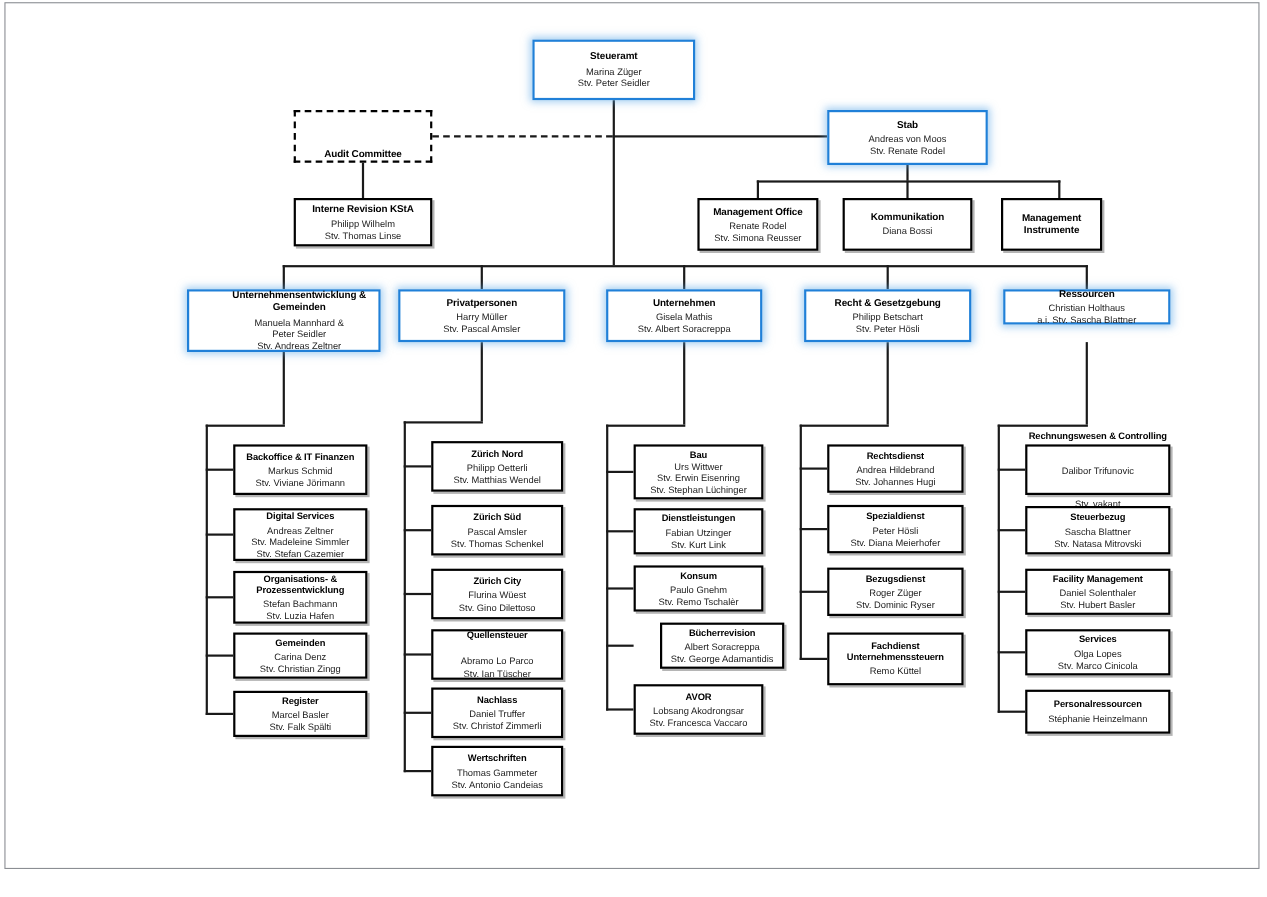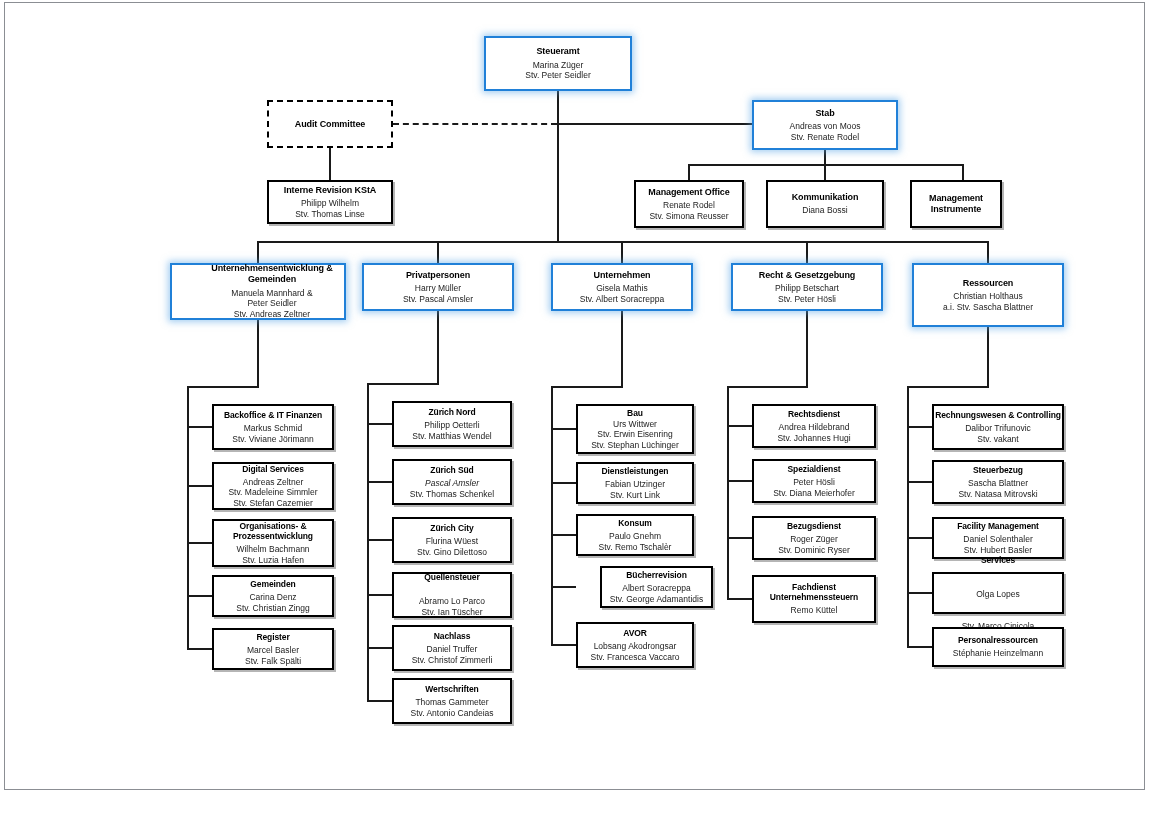--- a/index.html
+++ b/index.html
@@ -82,21 +82,21 @@
 <body>
 
 <div id="page">
   <div id="page-frame"></div>
   <div id="canvas">
       <div class="box blue" style="left: 484px; top: 36px; width: 148px; height: 55px;">
         <div class="title fs9">Steueramt</div>
         <div class="person fs85" style="margin-top: 3px;">Marina Züger</div>
         <div class="person fs85">Stv. Peter Seidler</div>
       </div>
-      <div class="box dashed" style="left: 267px; top: 100px; width: 126px; height: 48px;">
+      <div class="box dashed" style="left: 267px; top: 100px; width: 126px; height: 48px; justify-content: flex-end;">
         <div class="title fs9">Audit Committee</div>
       </div>
       <div class="box blue" style="left: 752px; top: 100px; width: 146px; height: 50px;">
         <div class="title fs9">Stab</div>
         <div class="person fs85" style="margin-top: 3px;">Andreas von Moos</div>
         <div class="person fs85">Stv. Renate Rodel</div>
       </div>
       <div class="ln lnv" style="left: 557px; top: 91px; height: 150px;"></div>
       <div class="dash-h" style="left: 393px; top: 123px; width: 164px;"></div>
       <div class="ln lnh" style="left: 557px; top: 123px; width: 195px;"></div>
@@ -143,21 +143,21 @@
       <div class="ln lnh" style="left: 187px; top: 485px; width: 25px;"></div>
       <div class="box black" style="left: 212px; top: 462px; width: 122px; height: 48px;">
         <div class="title fs85">Digital Services</div>
         <div class="person fs85" style="margin-top: 3px;">Andreas Zeltner</div>
         <div class="person fs85">Stv. Madeleine Simmler</div>
         <div class="person fs85">Stv. Stefan Cazemier</div>
       </div>
       <div class="ln lnh" style="left: 187px; top: 542px; width: 25px;"></div>
       <div class="box black" style="left: 212px; top: 519px; width: 122px; height: 48px;">
         <div class="title fs85">Organisations- &amp; Prozessentwicklung</div>
-        <div class="person fs85" style="margin-top: 3px;">Wilhelm Bachmann</div>
+        <div class="person fs85" style="margin-top: 3px;">Stefan Bachmann</div>
         <div class="person fs85">Stv. Luzia Hafen</div>
       </div>
       <div class="ln lnh" style="left: 187px; top: 595px; width: 25px;"></div>
       <div class="box black" style="left: 212px; top: 575px; width: 122px; height: 42px;">
         <div class="title fs85">Gemeinden</div>
         <div class="person fs85" style="margin-top: 3px;">Carina Denz</div>
         <div class="person fs85">Stv. Christian Zingg</div>
       </div>
       <div class="ln lnh" style="left: 187px; top: 648px; width: 25px;"></div>
       <div class="box black" style="left: 212px; top: 628px; width: 122px; height: 42px;">
@@ -176,21 +176,21 @@
       <div class="ln lnv" style="left: 367px; top: 383px; height: 319px;"></div>
       <div class="ln lnh" style="left: 367px; top: 423px; width: 25px;"></div>
       <div class="box black" style="left: 392px; top: 401px; width: 120px; height: 46px;">
         <div class="title fs85">Zürich Nord</div>
         <div class="person fs85" style="margin-top: 3px;">Philipp Oetterli</div>
         <div class="person fs85">Stv. Matthias Wendel</div>
       </div>
       <div class="ln lnh" style="left: 367px; top: 481px; width: 25px;"></div>
       <div class="box black" style="left: 392px; top: 459px; width: 120px; height: 46px;">
         <div class="title fs85">Zürich Süd</div>
-        <div class="person fs85" style="margin-top: 3px; font-style: italic;">Pascal Amsler</div>
+        <div class="person fs85" style="margin-top: 3px;">Pascal Amsler</div>
         <div class="person fs85">Stv. Thomas Schenkel</div>
       </div>
       <div class="ln lnh" style="left: 367px; top: 539px; width: 25px;"></div>
       <div class="box black" style="left: 392px; top: 517px; width: 120px; height: 46px;">
         <div class="title fs85">Zürich City</div>
         <div class="person fs85" style="margin-top: 3px;">Flurina Wüest</div>
         <div class="person fs85">Stv. Gino Dilettoso</div>
       </div>
       <div class="ln lnh" style="left: 367px; top: 594px; width: 25px;"></div>
       <div class="box black" style="left: 392px; top: 572px; width: 120px; height: 46px;">
@@ -276,48 +276,48 @@
         <div class="title fs85">Bezugsdienst</div>
         <div class="person fs85" style="margin-top: 3px;">Roger Züger</div>
         <div class="person fs85">Stv. Dominic Ryser</div>
       </div>
       <div class="ln lnh" style="left: 727px; top: 598px; width: 25px;"></div>
       <div class="box black" style="left: 752px; top: 575px; width: 124px; height: 48px;">
         <div class="title fs85">Fachdienst Unternehmenssteuern</div>
         <div class="person fs85" style="margin-top: 3px;">Remo Küttel</div>
       </div>
       <div class="ln lnv" style="left: 987px; top: 241px; height: 22px;"></div>
-      <div class="box blue" style="left: 912px; top: 263px; width: 152px; height: 64px;">
+      <div class="box blue" style="left: 912px; top: 263px; width: 152px; height: 32px;">
         <div class="title fs9">Ressourcen</div>
         <div class="person fs85" style="margin-top: 3px;">Christian Holthaus</div>
         <div class="person fs85">a.i. Stv. Sascha Blattner</div>
       </div>
       <div class="ln lnv" style="left: 987px; top: 311px; height: 75px;"></div>
       <div class="ln lnh" style="left: 907px; top: 386px; width: 82px;"></div>
       <div class="ln lnv" style="left: 907px; top: 386px; height: 262px;"></div>
       <div class="ln lnh" style="left: 907px; top: 426px; width: 25px;"></div>
-      <div class="box black" style="left: 932px; top: 404px; width: 132px; height: 46px;">
+      <div class="box black" style="left: 932px; top: 404px; width: 132px; height: 46px; gap: 19px;">
         <div class="title fs85">Rechnungswesen &amp; Controlling</div>
         <div class="person fs85" style="margin-top: 3px;">Dalibor Trifunovic</div>
         <div class="person fs85">Stv. vakant</div>
       </div>
       <div class="ln lnh" style="left: 907px; top: 481px; width: 25px;"></div>
       <div class="box black" style="left: 932px; top: 460px; width: 132px; height: 44px;">
         <div class="title fs85">Steuerbezug</div>
         <div class="person fs85" style="margin-top: 3px;">Sascha Blattner</div>
         <div class="person fs85">Stv. Natasa Mitrovski</div>
       </div>
       <div class="ln lnh" style="left: 907px; top: 537px; width: 25px;"></div>
       <div class="box black" style="left: 932px; top: 517px; width: 132px; height: 42px;">
         <div class="title fs85">Facility Management</div>
         <div class="person fs85" style="margin-top: 3px;">Daniel Solenthaler</div>
         <div class="person fs85">Stv. Hubert Basler</div>
       </div>
       <div class="ln lnh" style="left: 907px; top: 592px; width: 25px;"></div>
-      <div class="box black" style="left: 932px; top: 572px; width: 132px; height: 42px; gap: 21px;">
+      <div class="box black" style="left: 932px; top: 572px; width: 132px; height: 42px;">
         <div class="title fs85">Services</div>
         <div class="person fs85" style="margin-top: 3px;">Olga Lopes</div>
         <div class="person fs85">Stv. Marco Cinicola</div>
       </div>
       <div class="ln lnh" style="left: 907px; top: 646px; width: 25px;"></div>
       <div class="box black" style="left: 932px; top: 627px; width: 132px; height: 40px;">
         <div class="title fs85">Personalressourcen</div>
         <div class="person fs85" style="margin-top: 3px;">Stéphanie Heinzelmann</div>
       </div>
     </div>

